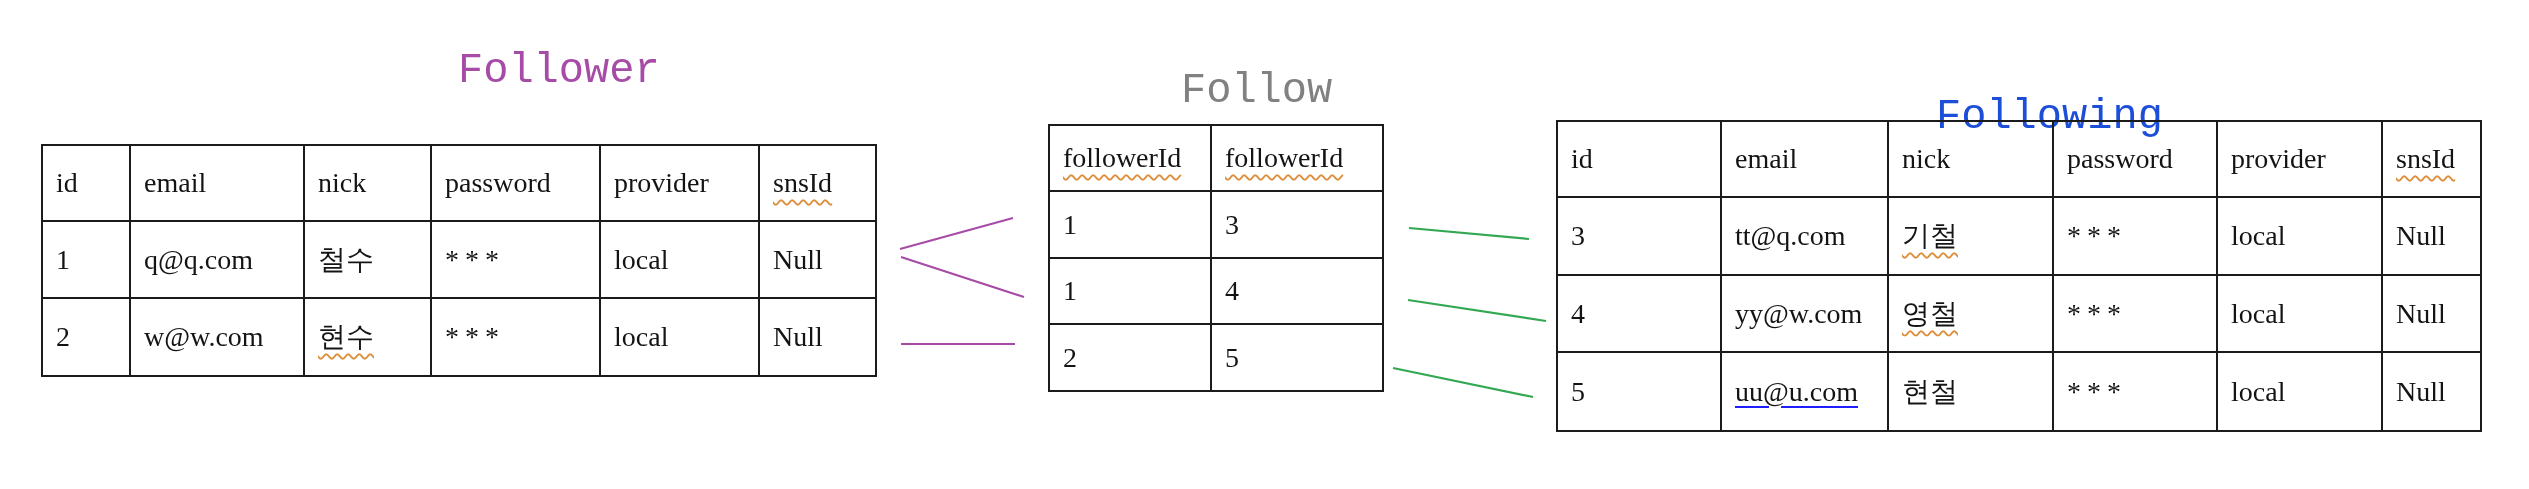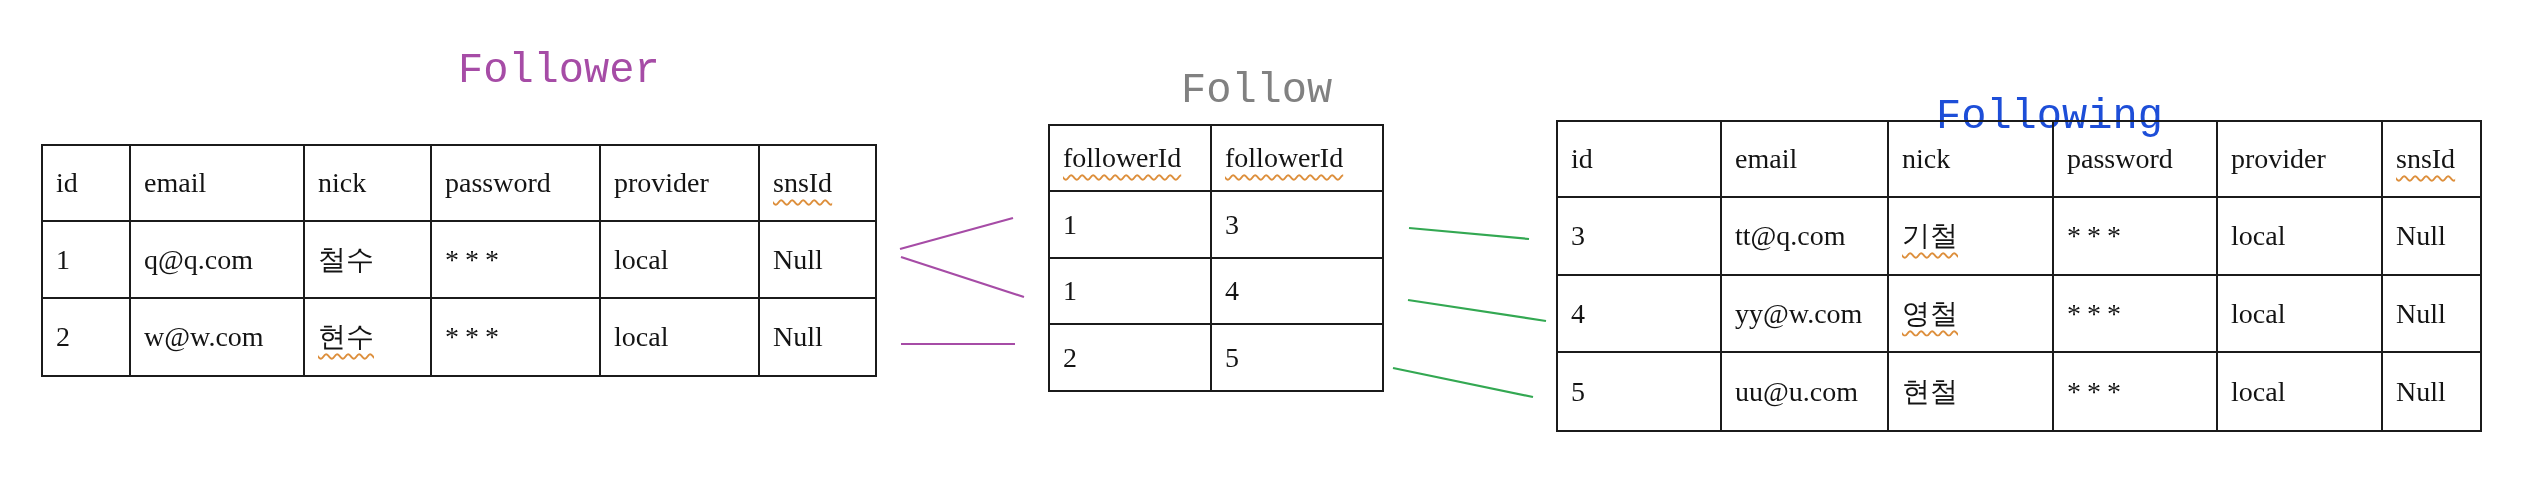--- a/index.html
+++ b/index.html
@@ -40,20 +40,21 @@
 
   .wavy{
     text-decoration-line:underline;
     text-decoration-style:wavy;
     text-decoration-color:#dd8f3c;
     text-decoration-thickness:1.5px;
     text-underline-offset:7px;
   }
   .link{
     color:#2020ff;
+    text-decoration:underline;
     text-decoration-color:#2020ff;
     text-underline-offset:5px;
     cursor:pointer;
   }
   .stars{letter-spacing:6px;}
   #relation-lines{position:absolute;left:0;top:0;pointer-events:none;}
 </style>
 </head>
 <body>
 

